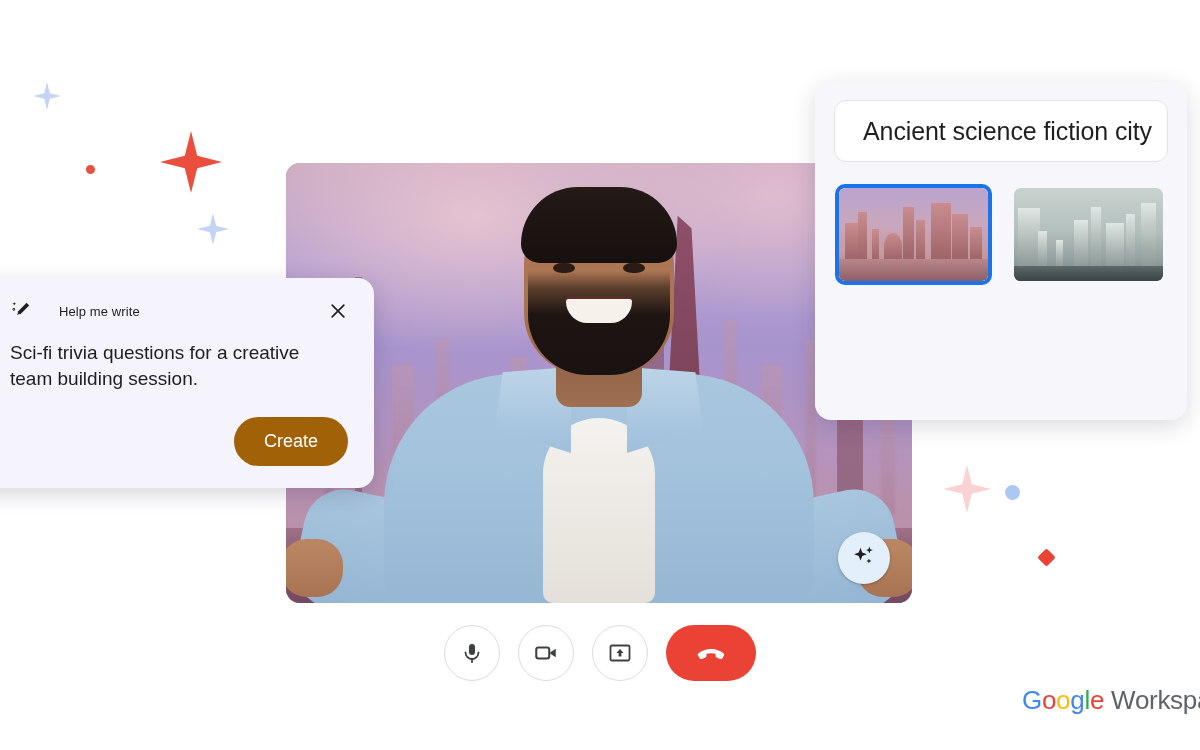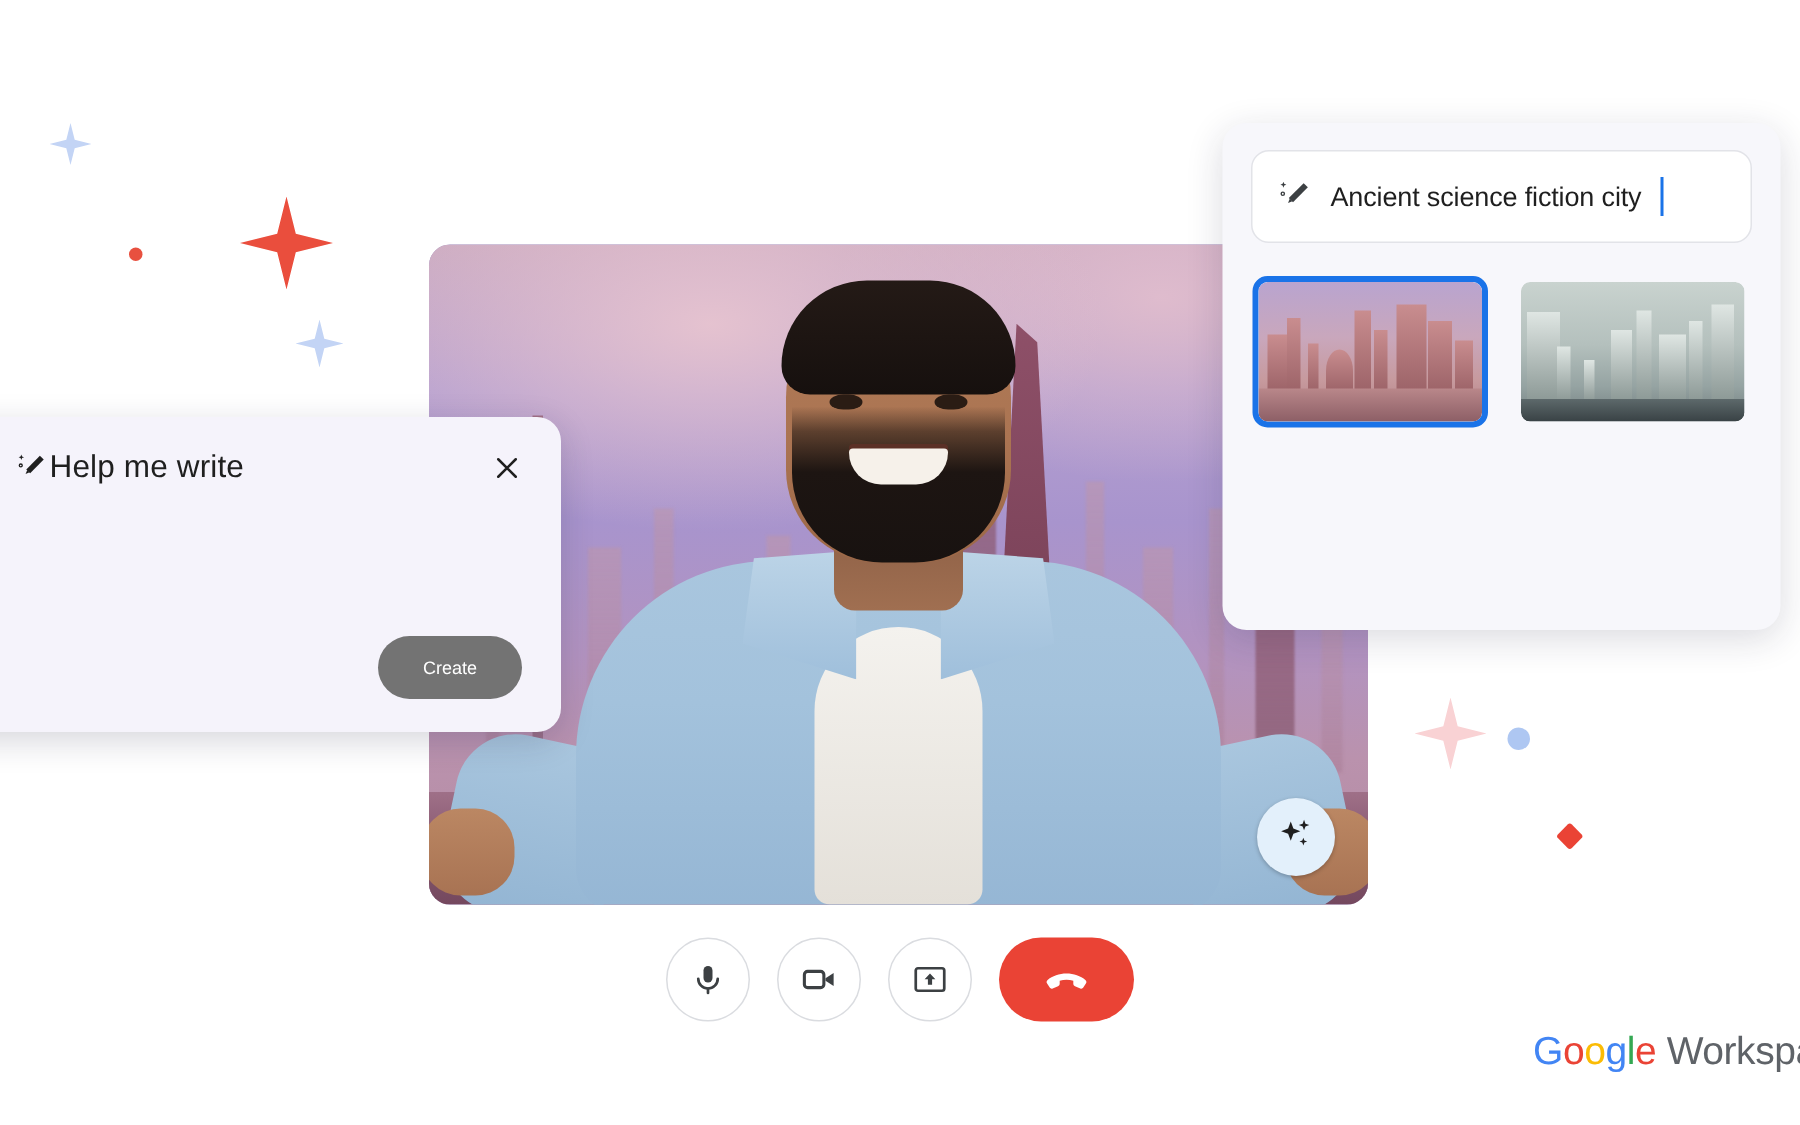--- a/index.html
+++ b/index.html
@@ -134,47 +134,47 @@
   }
 
   
   #help-panel {
     position: absolute; left: -52px; top: 278px; width: 426px; height: 210px;
     background: #f5f3fb; border-radius: 16px;
     box-shadow: 0 6px 22px rgba(30,30,60,.18);
     padding: 22px 26px 18px 62px;
   }
   .hp-head { display: flex; align-items: center; }
-  .hp-title { font-size: 21px; color: #1f1f1f; margin-left: 1px; letter-spacing: .1px; }
+  .hp-title { font-size: 13px; color: #1f1f1f; margin-left: 27px; letter-spacing: .1px; }
   .hp-close { margin-left: auto; cursor: pointer; display:flex; }
   .hp-body {
     margin-top: 18px; font-size: 19px; line-height: 1.35; color: #1f1f1f;
     max-width: 300px;
   }
   .btn-create {
     position: absolute; right: 26px; bottom: 22px;
-    background: #737373; color: #fff; border: none;
-    border-radius: 26px; padding: 14px 30px; font-size: 12px;
+    background: #a16207; color: #fff; border: none;
+    border-radius: 26px; padding: 14px 30px; font-size: 18px;
     font-family: "Liberation Sans", sans-serif; cursor: pointer;
   }
 
   
   #gen-panel {
     position: absolute; left: 815px; top: 82px; width: 372px; height: 338px;
     background: #f7f7fb; border-radius: 16px;
     box-shadow: 0 6px 24px rgba(30,30,60,.16);
     padding: 18px 19px;
   }
   #prompt-field {
     display: flex; align-items: center; gap: 12px;
     background: #fff; border: 1px solid #e2e3e8; border-radius: 12px;
     height: 62px; padding: 0 16px;
   }
   #prompt-text {
-    font-size: 18px; color: #1f1f1f; white-space: nowrap; letter-spacing: -.1px;
+    font-size: 25px; color: #1f1f1f; white-space: nowrap; letter-spacing: -.1px;
   }
   .caret {
     display: inline-block; width: 2px; height: 26px; background: #1a73e8;
     vertical-align: -5px; margin-left: 1px;
   }
   .btn-create-more {
     display: flex; align-items: center; justify-content: center; gap: 12px;
     margin: 20px auto 0; width: 201px; height: 57px;
     background: #1a73e8; color: #fff; border: none; border-radius: 29px;
     font-size: 20px; font-family: "Liberation Sans", sans-serif; cursor: pointer;
@@ -290,20 +290,21 @@
         <path fill="#1f1f1f" d="M4.6 2.1l.55 1.45L6.6 4.1l-1.45.55L4.6 6.1l-.55-1.45L2.6 4.1l1.45-.55z"></path>
         <path fill="#1f1f1f" d="M4.2 8.6a1.55 1.55 0 1 1 0 3.1 1.55 1.55 0 0 1 0-3.1zm0 .95a.6.6 0 1 0 0 1.2.6.6 0 0 0 0-1.2z"></path>
       </svg>
       <div class="hp-title">Help me write</div>
       <div class="hp-close">
         <svg width="20" height="20" viewBox="0 0 24 24">
           <path stroke="#1f1f1f" stroke-width="2" stroke-linecap="round" d="M5 5l14 14M19 5L5 19"></path>
         </svg>
       </div>
     </div>
+    <div class="hp-body">Sci-fi trivia questions for a creative team building session.</div>
     <button class="btn-create">Create</button>
   </div>
 
   <div id="gen-panel">
 
     <div id="prompt-field">
       <svg width="24" height="24" viewBox="0 0 24 24">
         <path fill="#3c4043" d="M18.1 3.1l2.8 2.8-9.9 9.9-2.8-2.8z"></path>
         <path fill="#3c4043" d="M8.9 13.4l1.7 1.7-2.9 1.2z"></path>
         <path fill="#3c4043" d="M4.6 2.1l.55 1.45L6.6 4.1l-1.45.55L4.6 6.1l-.55-1.45L2.6 4.1l1.45-.55z"></path>

